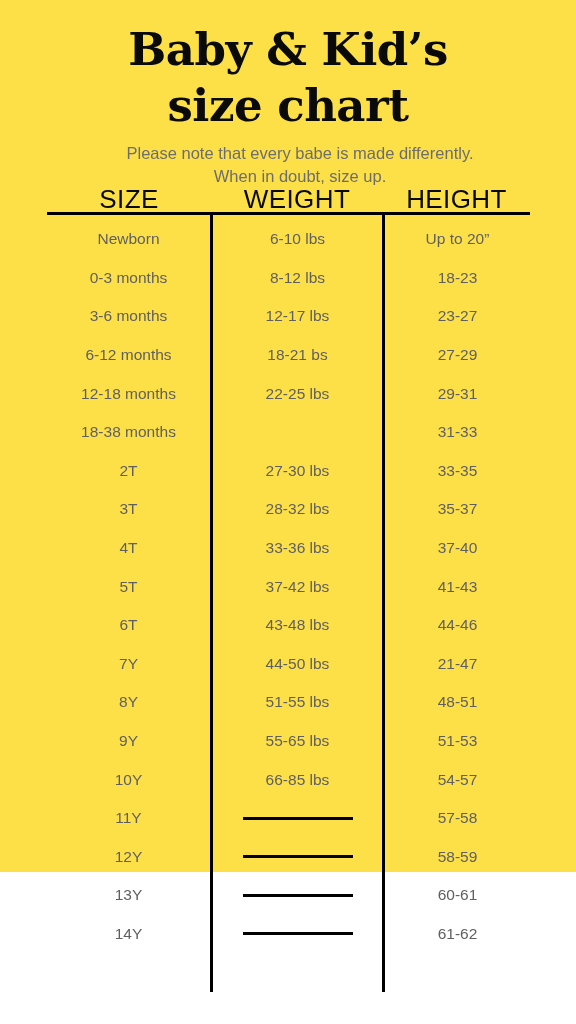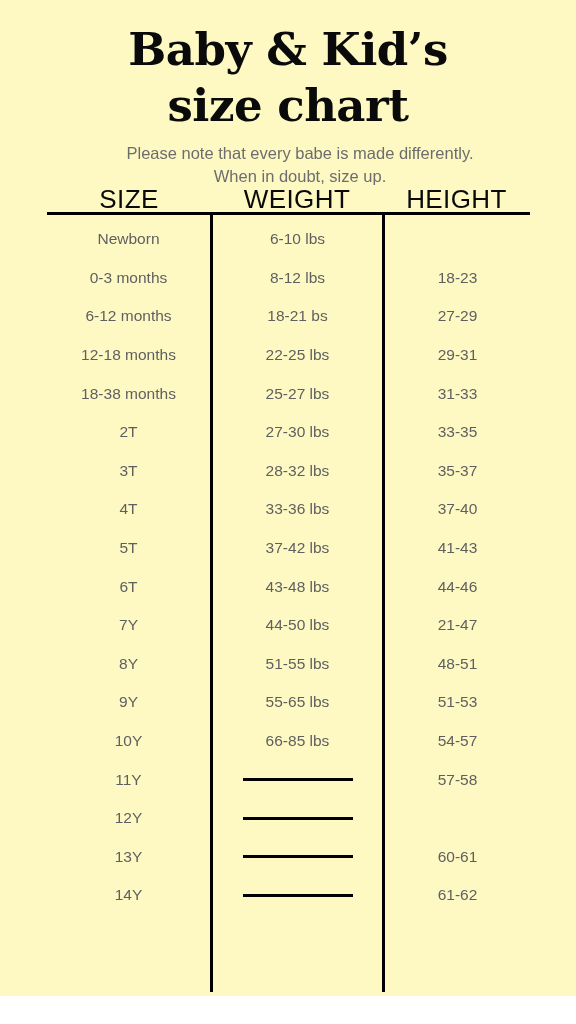--- a/index.html
+++ b/index.html
@@ -11,22 +11,22 @@
   body {
     width: 576px;
     height: 1024px;
     overflow: hidden;
     font-family: "Liberation Sans", sans-serif;
     -webkit-font-smoothing: antialiased;
   }
   .page {
     position: relative;
     width: 576px;
-    height: 996px;
-    background: #fef9c3;
+    height: 872px;
+    background: #fde047;
   }
 
   
   .title-block {
     position: absolute;
     top: 22px;
     left: 0;
     width: 576px;
     text-align: center;
   }
@@ -159,39 +159,44 @@
     <div class="col-head c-height">HEIGHT</div>
 
     <div class="head-rule"></div>
     <div class="v-divider d1"></div>
     <div class="v-divider d2"></div>
 
     <div class="rows" id="rows-container">
         <div class="row">
           <div class="cell c-size">Newborn</div>
           <div class="cell c-weight">6-10 lbs</div>
+          <div class="cell c-height">Up to 20”</div>
         </div>
         <div class="row">
           <div class="cell c-size">0-3 months</div>
           <div class="cell c-weight">8-12 lbs</div>
           <div class="cell c-height">18-23</div>
         </div>
         <div class="row">
+          <div class="cell c-size">3-6 months</div>
+          <div class="cell c-weight">12-17 lbs</div>
+          <div class="cell c-height">23-27</div>
+        </div>
+        <div class="row">
           <div class="cell c-size">6-12 months</div>
           <div class="cell c-weight">18-21 bs</div>
           <div class="cell c-height">27-29</div>
         </div>
         <div class="row">
           <div class="cell c-size">12-18 months</div>
           <div class="cell c-weight">22-25 lbs</div>
           <div class="cell c-height">29-31</div>
         </div>
         <div class="row">
           <div class="cell c-size">18-38 months</div>
-          <div class="cell c-weight">25-27 lbs</div>
           <div class="cell c-height">31-33</div>
         </div>
         <div class="row">
           <div class="cell c-size">2T</div>
           <div class="cell c-weight">27-30 lbs</div>
           <div class="cell c-height">33-35</div>
         </div>
         <div class="row">
           <div class="cell c-size">3T</div>
           <div class="cell c-weight">28-32 lbs</div>
@@ -237,20 +242,21 @@
           <div class="cell c-weight">
             <span class="dash"></span>
           </div>
           <div class="cell c-height">57-58</div>
         </div>
         <div class="row">
           <div class="cell c-size">12Y</div>
           <div class="cell c-weight">
             <span class="dash"></span>
           </div>
+          <div class="cell c-height">58-59</div>
         </div>
         <div class="row">
           <div class="cell c-size">13Y</div>
           <div class="cell c-weight">
             <span class="dash"></span>
           </div>
           <div class="cell c-height">60-61</div>
         </div>
         <div class="row">
           <div class="cell c-size">14Y</div>

